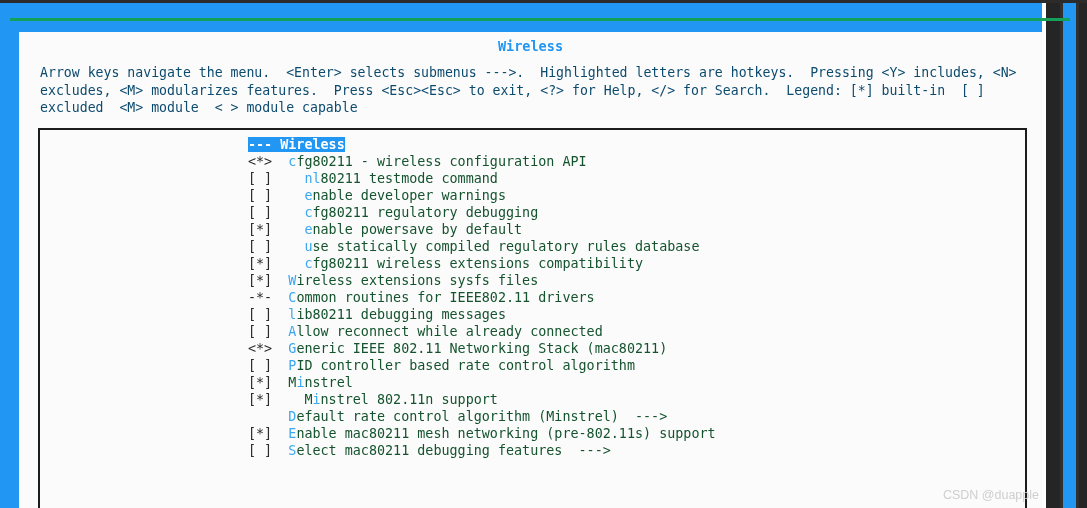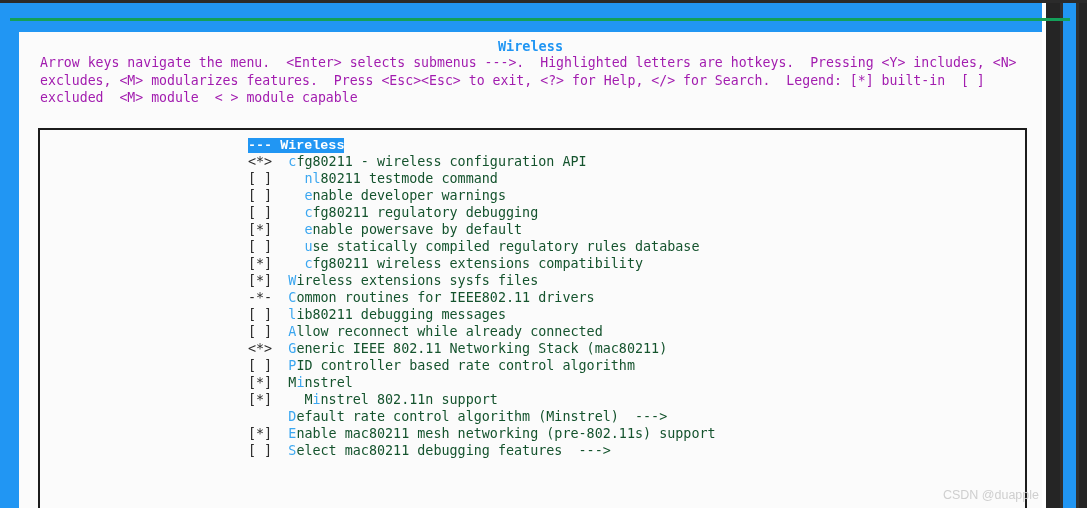--- a/index.html
+++ b/index.html
@@ -101,23 +101,23 @@
     width: 1023px;
     text-align: center;
     color: #2196f3;
     font-weight: bold;
     font-size: 13.5px;
     line-height: 18px;
     white-space: pre;
   }
   .help-text {
     position: absolute;
-    left: 21px; top: 22px;
+    left: 21px; top: 32px;
     width: 990px;
-    color: #a21caf;
+    color: #0c4a6e;
     font-size: 13.2px;
     line-height: 17.5px;
     white-space: pre;
   }
   
   .menu-box {
     position: absolute;
     left: 19px; top: 96px;
     width: 989px; height: 380px;
     border-top: 2px solid #1c1c1c;
@@ -142,21 +142,20 @@
   .menu-row .flag { color: #2b2b2b; }
   .menu-row .hot  { color: #3ba7f0; }
   .menu-row .rest { color: #14532d; }
   .menu-row.header-row {
     color: #ffffff;
   }
   .menu-row.header-row .hl {
     background: #2196f3;
     color: #ffffff;
     font-weight: bold;
-    font-family: Liberation Mono, monospace;
   }
   
   .watermark {
     position: absolute;
     right: 48px;
     bottom: 6px;
     color: #cfcfcf;
     font-size: 12.5px;
     font-family: "Liberation Sans", sans-serif;
     white-space: pre;

